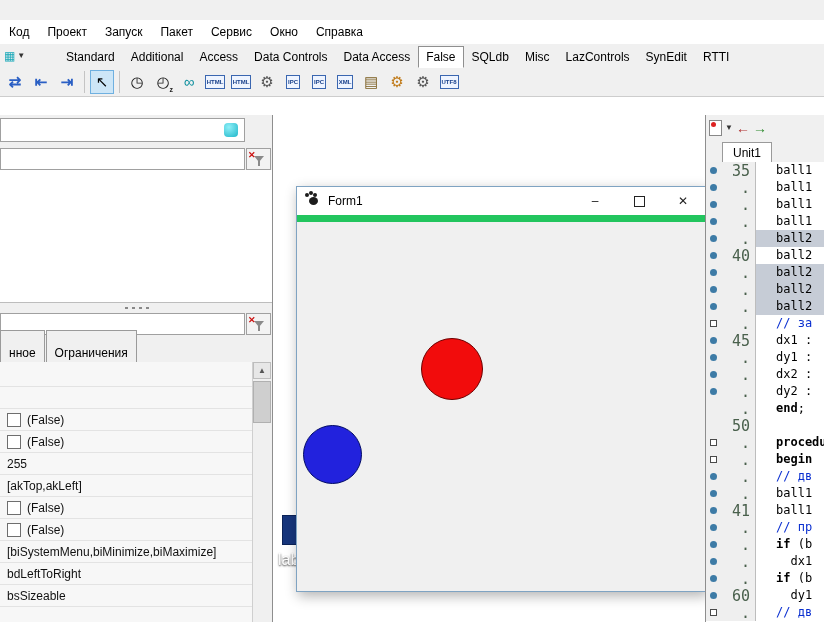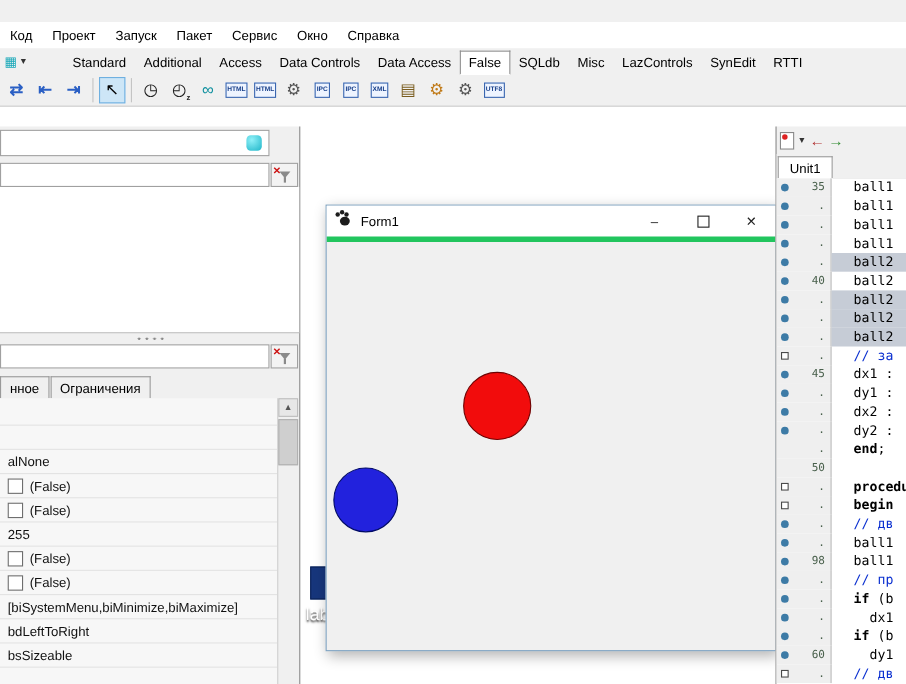--- a/index.html
+++ b/index.html
@@ -46,34 +46,34 @@
   .oi-filterbtn{position:absolute;left:246px;width:25px;height:22px;background:#f3f3f3;border:1px solid #a0a0a0;
     box-sizing:border-box;display:flex;align-items:center;justify-content:center;}
   .funnel{width:0;height:0;border-left:5px solid transparent;border-right:5px solid transparent;border-top:6px solid #8a8a8a;position:relative;}
   .funnel::after{content:"";position:absolute;left:-1px;top:-1px;width:2px;height:5px;background:#8a8a8a;}
   .funnel-x{position:absolute;font-size:9px;font-weight:bold;color:#cc1111;right:3px;bottom:2px;}
   .oi-tree{position:absolute;left:0;top:55px;width:272px;height:133px;background:#ffffff;border-bottom:1px solid #bdbdbd;box-sizing:border-box;}
   .splitter{position:absolute;left:0;top:188px;width:272px;height:10px;display:flex;align-items:center;justify-content:center;}
   .splitter .dots{width:26px;height:2px;background:transparent;
     box-shadow:0 0 0 1px transparent;background-image:radial-gradient(circle,#888 35%,transparent 40%);background-size:7px 2px;}
   .oi-tabs{position:absolute;left:0;top:225px;height:22px;display:flex;align-items:flex-end;}
-  .oi-tab{font-size:12px;padding:3px 8px 2px;background:#f0f0f0;border:1px solid #9a9a9a;border-bottom:none;margin-right:1px;white-space:nowrap;}
+  .oi-tab{font-size:12px;padding:15px 8px 2px;background:#f0f0f0;border:1px solid #9a9a9a;border-bottom:none;margin-right:1px;white-space:nowrap;}
   .oi-grid{position:absolute;left:0;top:247px;width:252px;bottom:0;background:#f7f7f7;overflow:hidden;padding-top:3px;}
   .prop-row{height:22px;box-sizing:border-box;border-bottom:1px solid #e3e3e3;display:flex;align-items:center;
     padding-left:7px;font-size:12px;color:#111;white-space:nowrap;overflow:hidden;}
   .cb{width:12px;height:12px;border:1px solid #6e6e6e;background:#ffffff;margin-right:6px;flex:0 0 12px;}
   .oi-scroll{position:absolute;right:1px;top:247px;width:18px;bottom:0;background:#f0f0f0;border-left:1px solid #cfcfcf;}
   .oi-scroll .arrow{height:17px;background:#e7e7e7;border:1px solid #bdbdbd;box-sizing:border-box;
     display:flex;align-items:center;justify-content:center;font-size:8px;color:#555;}
   .oi-scroll .thumb{margin-top:2px;height:42px;background:#cfcfcf;border:1px solid #b0b0b0;box-sizing:border-box;}
 
   
   .form-win{position:absolute;left:296px;top:186px;width:408px;height:404px;background:#f0f0f0;
     border:1px solid #7fa3c2;box-shadow:2px 4px 12px rgba(0,0,0,.30);z-index:2;}
-  .form-title{height:28px;background:#ffffff;display:flex;align-items:center;border-bottom:5px solid #22c55e;}
+  .form-title{height:28px;background:#ffffff;display:flex;align-items:center;border-bottom:7px solid #22c55e;}
   .paw{width:9px;height:8px;background:#1c1c1c;border-radius:50%;margin-left:12px;position:relative;}
   .paw::before{content:"";position:absolute;left:-4px;top:-4px;width:4px;height:4px;border-radius:50%;background:#1c1c1c;box-shadow:4px -2px 0 #1c1c1c,8px 0 0 #1c1c1c;}
   .form-title-text{font-size:12px;color:#000;margin-left:10px;}
   .win-btns{margin-left:auto;display:flex;height:100%;}
   .win-btn{width:44px;height:100%;display:flex;align-items:center;justify-content:center;font-size:12px;color:#222;}
   .win-btn .maxbox{width:9px;height:9px;border:1px solid #222;}
   .circle{position:absolute;border-radius:50%;}
   .circle.red{left:124px;top:151px;width:60px;height:60px;background:#f20c0c;border:1px solid #6d0000;}
   .circle.blue{left:6px;top:238px;width:57px;height:57px;background:#2222dd;border:1px solid #000a66;}
 
@@ -81,29 +81,29 @@
   .src{position:absolute;left:705px;top:115px;width:119px;height:507px;background:#f0f0f0;
     border-left:1px solid #8e8e8e;box-sizing:border-box;z-index:5;}
   .src-toolbar{height:25px;display:flex;align-items:center;gap:3px;padding-left:3px;}
   .page-icon{width:11px;height:14px;background:#ffffff;border:1px solid #888;position:relative;}
   .page-icon .mark{position:absolute;left:1px;top:1px;width:5px;height:5px;border-radius:50%;background:#d22;}
   .caret{font-size:8px;color:#333;}
   .nav-back{font-size:14px;font-weight:bold;color:#b03030;}
   .nav-fwd{font-size:14px;font-weight:bold;color:#2e8b2e;}
   .src-tabrow{height:22px;background:#f0f0f0;border-bottom:1px solid #9a9a9a;display:flex;align-items:flex-end;}
   .src-tab{background:#ffffff;border:1px solid #9a9a9a;border-bottom:1px solid #ffffff;font-size:12px;
-    padding:3px 10px 2px;margin-left:1px;position:relative;top:1px;}
+    padding:3px 10px 2px;margin-left:16px;position:relative;top:1px;}
   .editor{position:absolute;left:0;top:47px;right:0;bottom:0;background:#ffffff;overflow:hidden;
     font-family:"DejaVu Sans Mono",monospace;font-size:12px;}
   .eline{height:17px;display:flex;align-items:stretch;}
   .egut{flex:0 0 50px;width:50px;background:#efefef;border-right:1px solid #bdbdbd;display:flex;align-items:center;box-sizing:border-box;}
   .emark{width:14px;display:flex;align-items:center;}
   .mdot{width:7px;height:7px;border-radius:50%;background:#3d7ba6;margin-left:4px;}
   .msq{width:7px;height:7px;border:1px solid #4a4a4a;background:#ffffff;margin-left:4px;box-sizing:border-box;}
-  .enum{flex:1;text-align:right;padding-right:5px;font-size:10px;color:#49604c;}
+  .enum{flex:1;text-align:right;padding-right:5px;font-size:15px;color:#49604c;}
   .ecode{flex:1;padding-left:20px;white-space:pre;line-height:17px;color:#000;overflow:hidden;}
   .eline.sel .ecode{background:#c6ccd6;}
   .tok-cm{color:#0a2fd0;}
   .tok-kw{font-weight:bold;color:#000;}
 
   
   .desk-icon{position:absolute;left:282px;top:515px;width:20px;height:28px;background:#17367c;border:1px solid #0b2257;z-index:1;}
   .desk-label{position:absolute;left:278px;top:551px;color:#ffffff;font-size:16px;text-shadow:0 1px 2px rgba(0,0,0,.8);z-index:1;}
 </style>
 </head>
@@ -249,32 +249,32 @@
         <span class="oi-tab">Ограничения</span>
       </div>
     <div class="oi-grid" id="oi-grid">
         <div class="prop-row">
           <span></span>
         </div>
         <div class="prop-row">
           <span></span>
         </div>
         <div class="prop-row">
-          <span>alNone</span>
-        </div>
-        <div class="prop-row">
           <span class="cb"></span>
           <span>(False)</span>
         </div>
         <div class="prop-row">
           <span class="cb"></span>
           <span>(False)</span>
         </div>
         <div class="prop-row">
           <span>255</span>
+        </div>
+        <div class="prop-row">
+          <span>[akTop,akLeft]</span>
         </div>
         <div class="prop-row">
           <span class="cb"></span>
           <span>(False)</span>
         </div>
         <div class="prop-row">
           <span class="cb"></span>
           <span>(False)</span>
         </div>
         <div class="prop-row">
@@ -480,21 +480,21 @@
             </span>
             <span class="enum">.</span>
           </span>
           <span class="ecode"><span>ball1</span></span>
         </div>
         <div class="eline">
           <span class="egut">
             <span class="emark">
               <span class="mdot"></span>
             </span>
-            <span class="enum">98</span>
+            <span class="enum">41</span>
           </span>
           <span class="ecode"><span>ball1</span></span>
         </div>
         <div class="eline">
           <span class="egut">
             <span class="emark">
               <span class="mdot"></span>
             </span>
             <span class="enum">.</span>
           </span>

